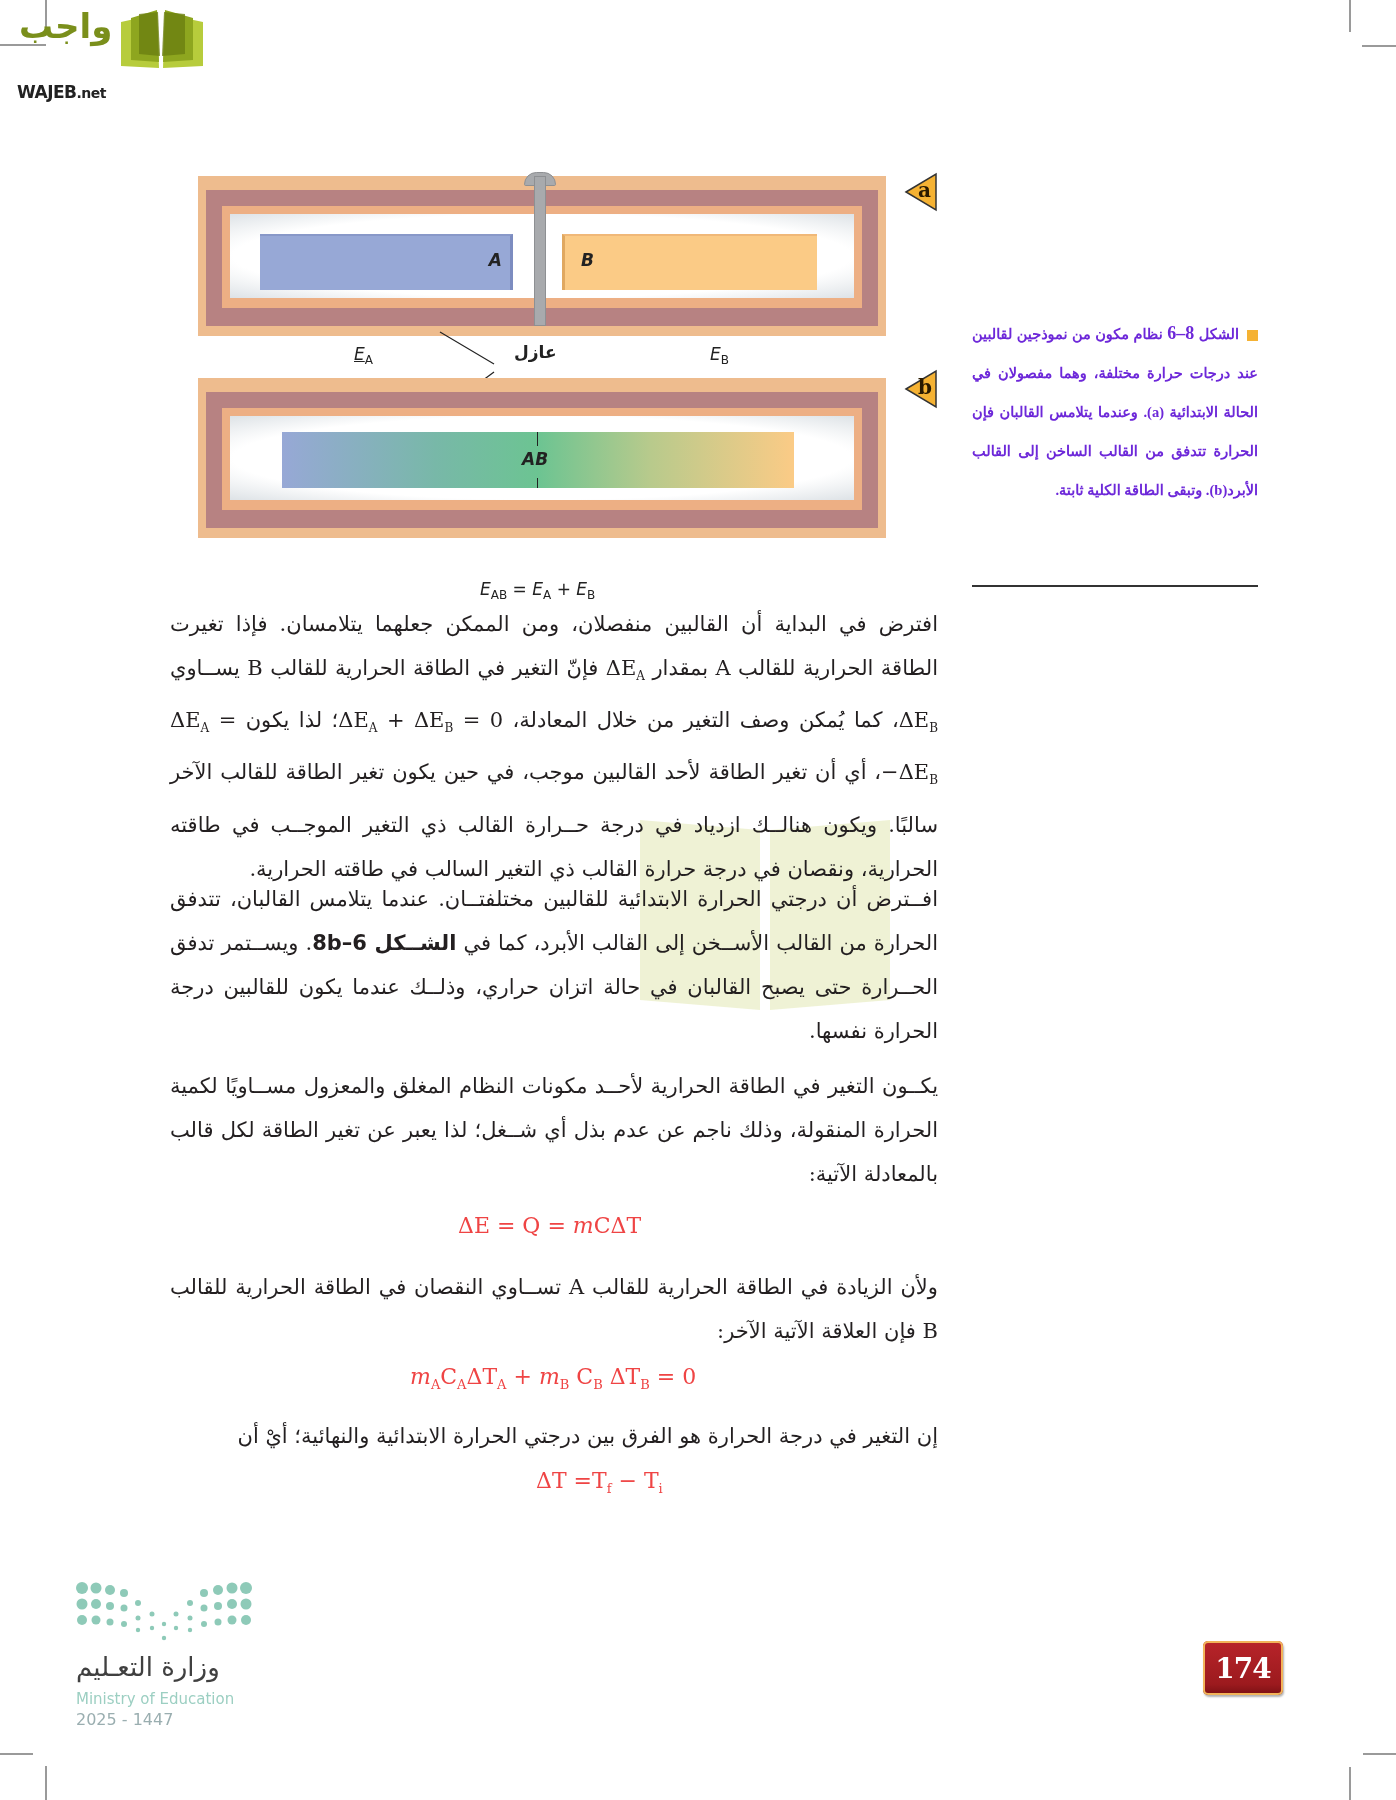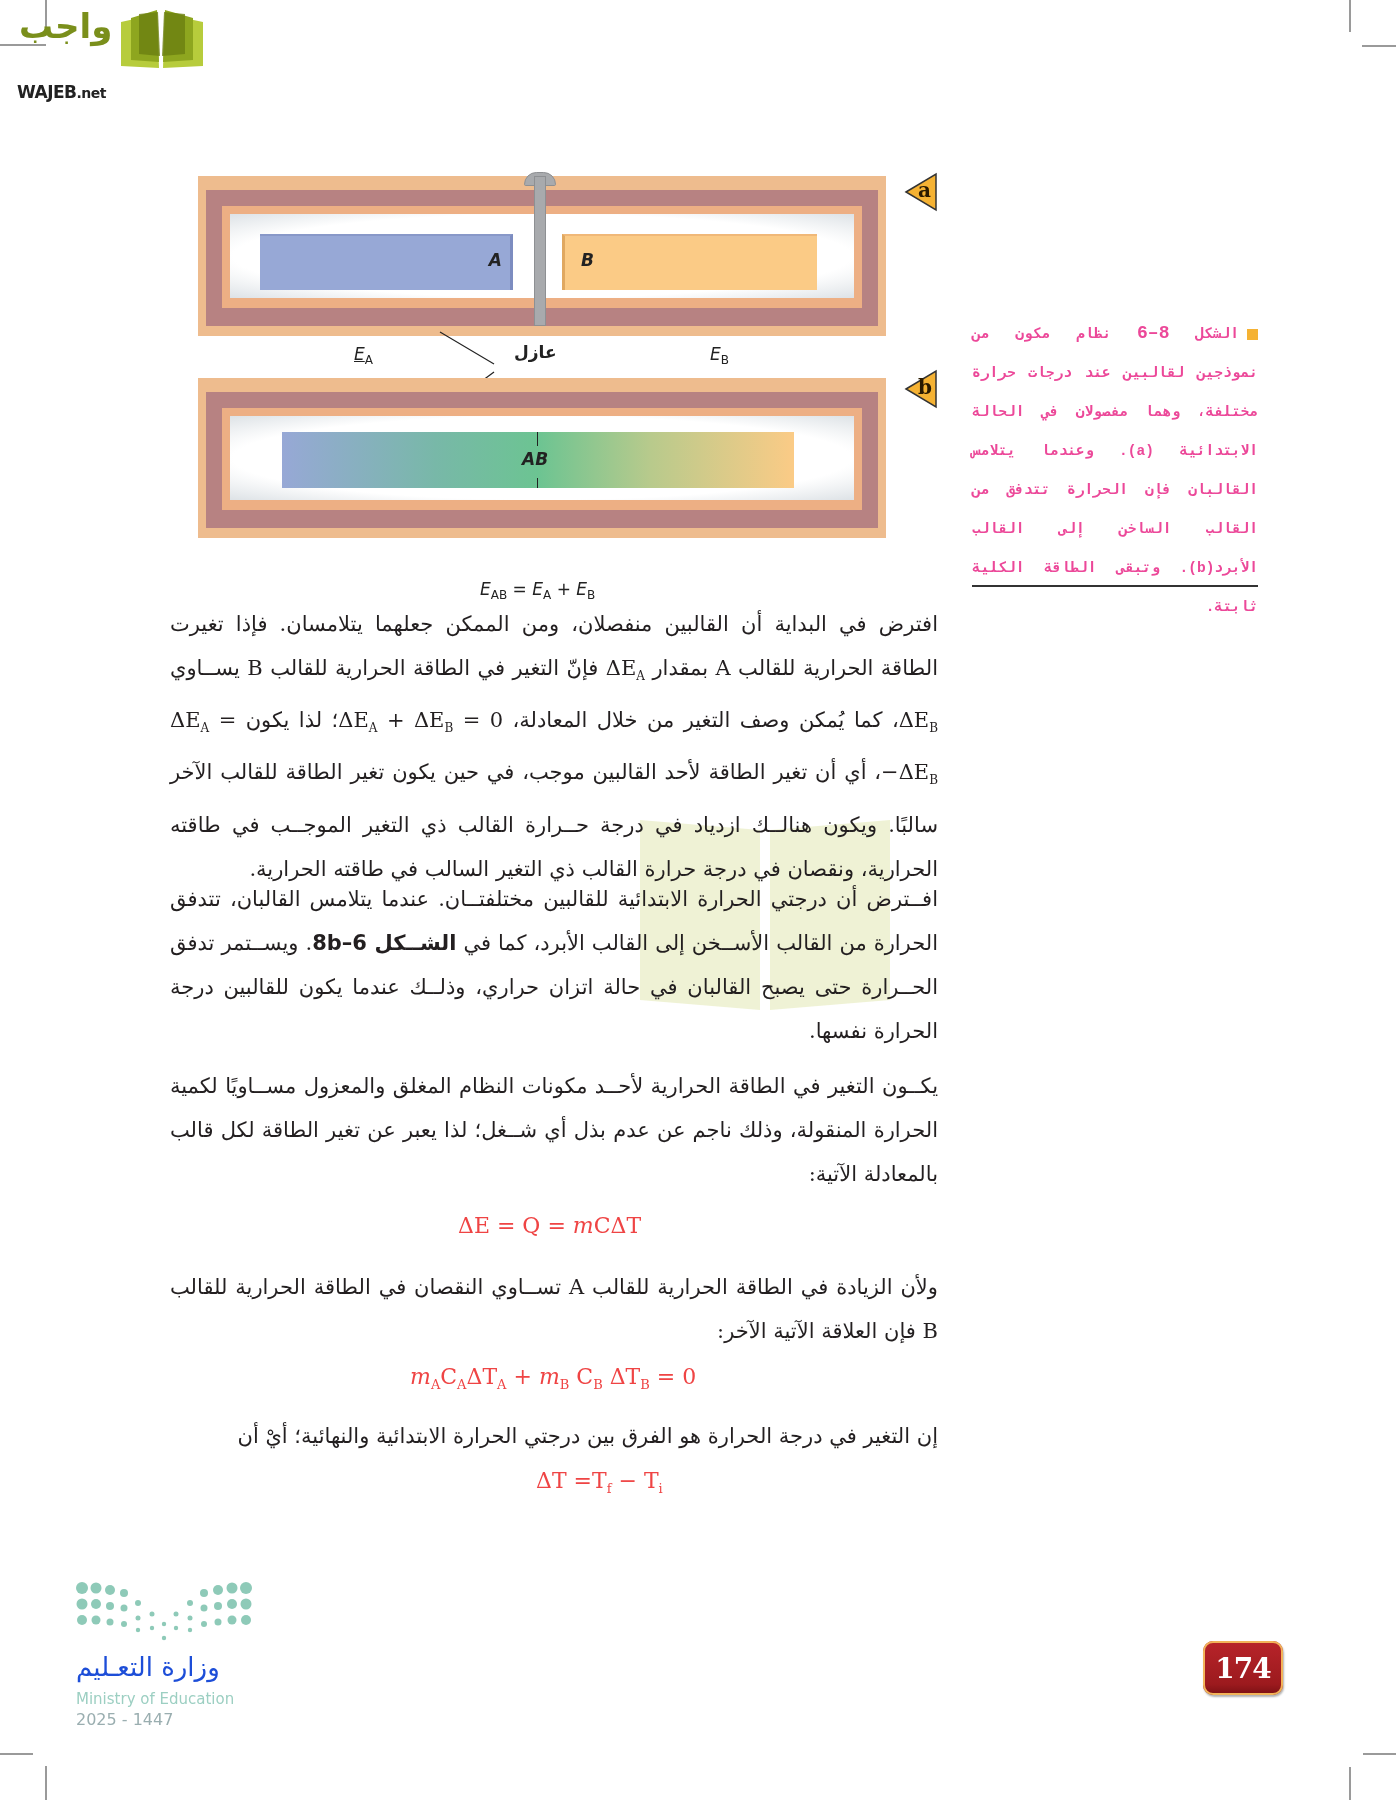--- a/index.html
+++ b/index.html
@@ -33,44 +33,44 @@
   .pin { position: absolute; left: 336px; top: 4px; width: 10px; height: 148px; background: #a8aaad; border: 1px solid #8e9093; }
   .pin-head { position: absolute; left: 326px; top: 0; width: 30px; height: 12px; background: #a8aaad; border-radius: 15px 15px 2px 2px; border: 1px solid #8e9093; }
   .flabel { position: absolute; font-family: "DejaVu Sans", sans-serif; font-size: 17px; color: #222; }
   .flabel i sub, .flabel sub { font-style: normal; font-size: 12px; }
 
   .marker { position: absolute; width: 34px; height: 40px; }
   .marker span { position: absolute; left: 14px; top: 6px; font-family: "DejaVu Serif", serif; font-weight: bold; font-size: 20px; color: #2a1a00; }
 
   
   .caption { left: 972px; top: 314px; width: 286px; direction: rtl; text-align: justify;
-    font-family: Liberation Mono, monospace; font-size: 14.5px; line-height: 39px; color: #ec4899; font-weight: bold; }
+    font-family: Liberation Serif, serif; font-size: 14.5px; line-height: 39px; color: #6d28d9; font-weight: bold; }
   .caption .sq { display: inline-block; width: 11px; height: 11px; background: #f5b233; margin-left: 8px; vertical-align: middle; }
   .caption .fignum { font-size: 18px; }
   .caption-rule { left: 972px; top: 585px; width: 286px; height: 2px; background: #333; }
 
   
   .para { position: absolute; left: 170px; width: 768px; direction: rtl; text-align: justify;
     text-align-last: right; font-family: "DejaVu Serif", serif; font-size: 21px; line-height: 44px; color: #231f20; }
   .para b { font-family: "DejaVu Sans", sans-serif; }
   .eq { position: absolute; font-family: "DejaVu Serif", serif; font-size: 22px; color: #ef4444; white-space: nowrap; direction: ltr; }
   .eq sub { font-size: 13px; }
 
   
   .wm { left: 620px; top: 820px; width: 280px; height: 190px; opacity: 0.28; }
 
   
   .mlogo { left: 76px; top: 1580px; width: 176px; height: 150px; }
   .dots { position: absolute; left: 0; top: 0; width: 176px; height: 70px; }
-  .m-ar { position: absolute; left: 0; top: 72px; font-family: "DejaVu Sans", sans-serif; font-size: 26px; color: #1d4ed8; direction: rtl; width: 170px; text-align: left; }
+  .m-ar { position: absolute; left: 0; top: 72px; font-family: "DejaVu Sans", sans-serif; font-size: 26px; color: #404040; direction: rtl; width: 170px; text-align: left; }
   .m-en { position: absolute; left: 0; top: 110px; font-family: "DejaVu Sans", sans-serif; font-size: 15px; color: #9ccfc2; }
   .m-yr { position: absolute; left: 0; top: 130px; font-family: "DejaVu Sans", sans-serif; font-size: 16px; color: #9aaeb0; }
 
   
-  .pagenum { left: 1203px; top: 1641px; width: 80px; height: 54px; border-radius: 10px;
+  .pagenum { left: 1203px; top: 1641px; width: 80px; height: 54px; border-radius: 5px;
     background: linear-gradient(180deg, #b8242a 0%, #9c1a1e 80%, #7a1014 100%);
     box-shadow: 0 0 0 2px #f2b45a inset, 1px 2px 2px rgba(0,0,0,0.3);
     color: #fff; font-family: "DejaVu Serif", serif; font-weight: bold; font-size: 28px;
     display: flex; align-items: center; justify-content: center; letter-spacing: -1px; }
 </style>
 </head>
 <body>
 
 <div class="crop" style="left:0;top:44px;width:46px;height:2px;"></div>
 <div class="crop" style="left:45px;top:0;width:2px;height:34px;"></div>

